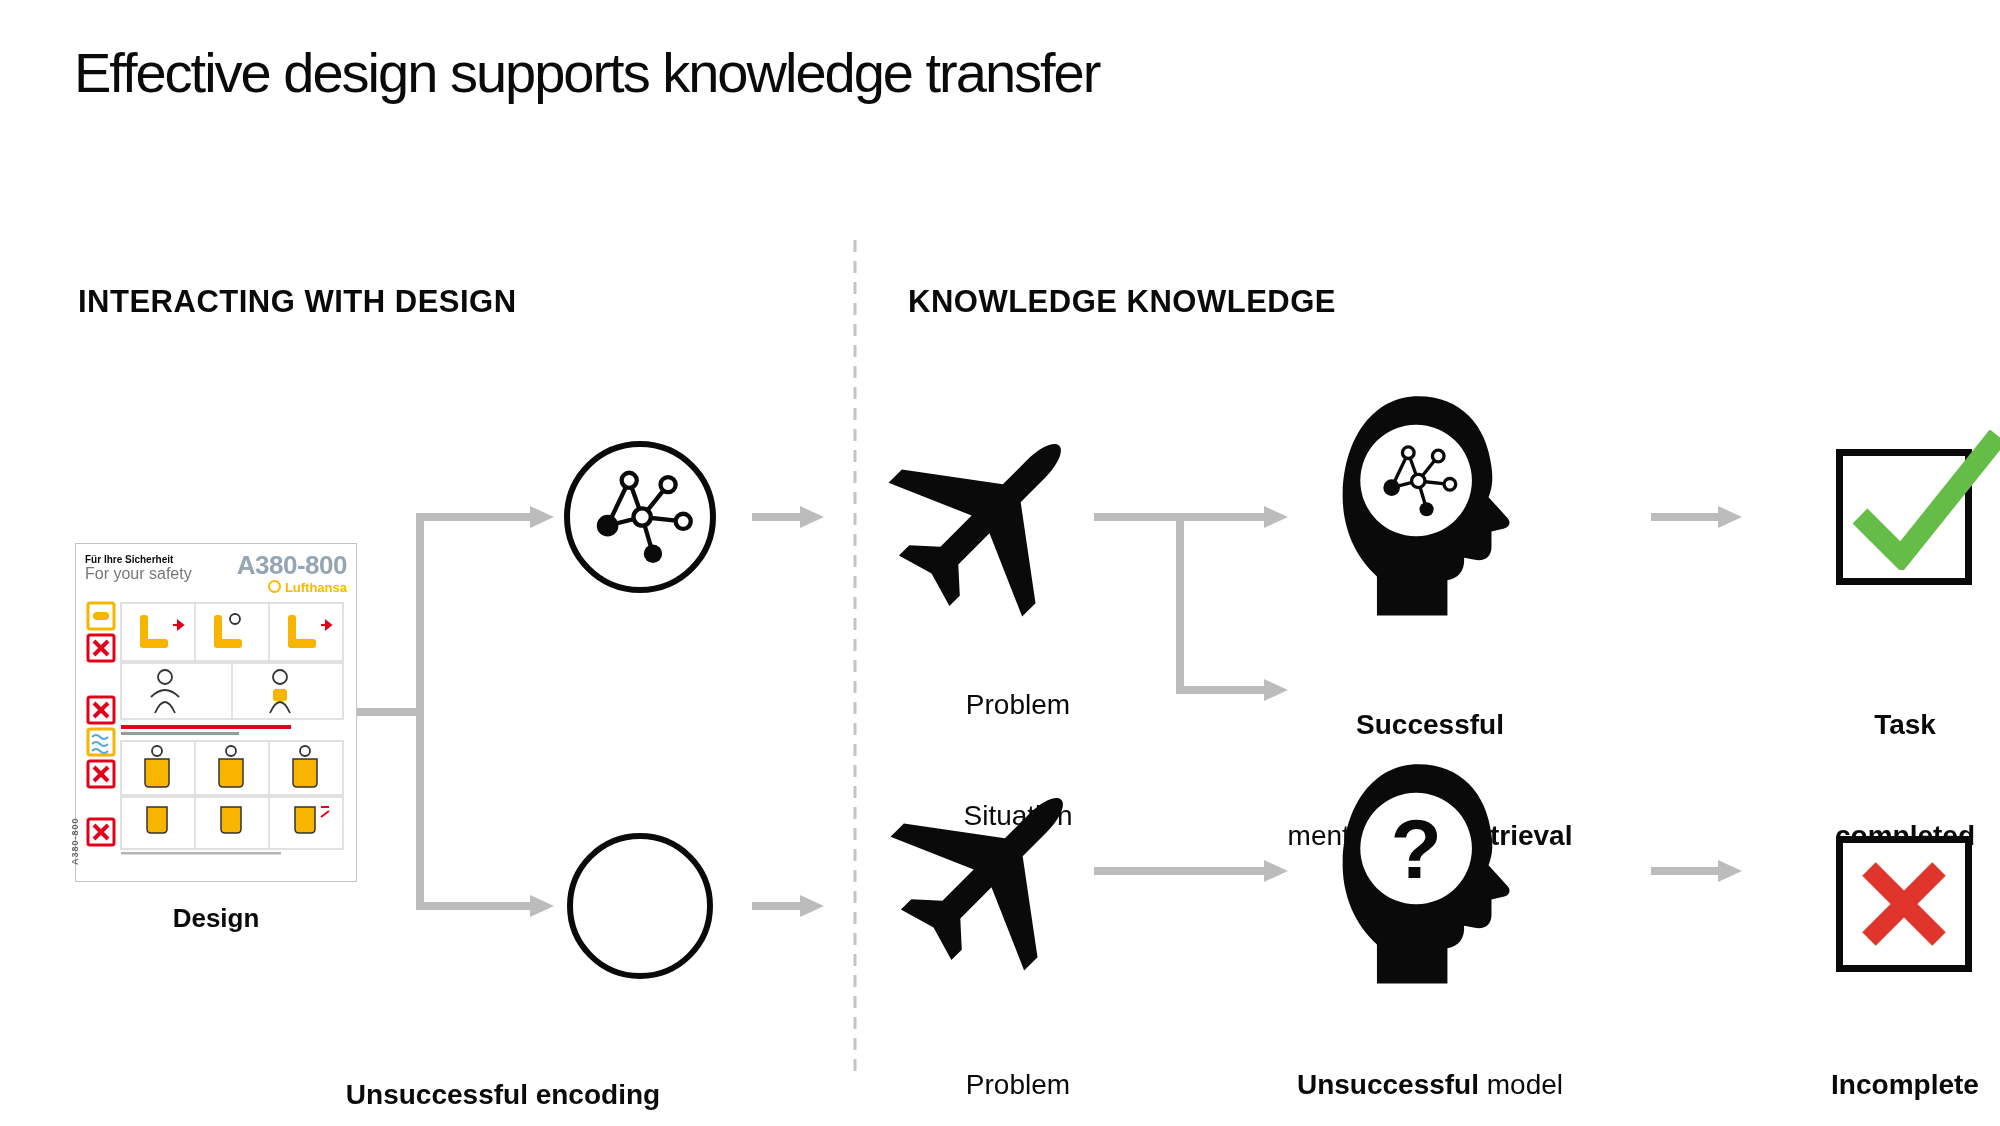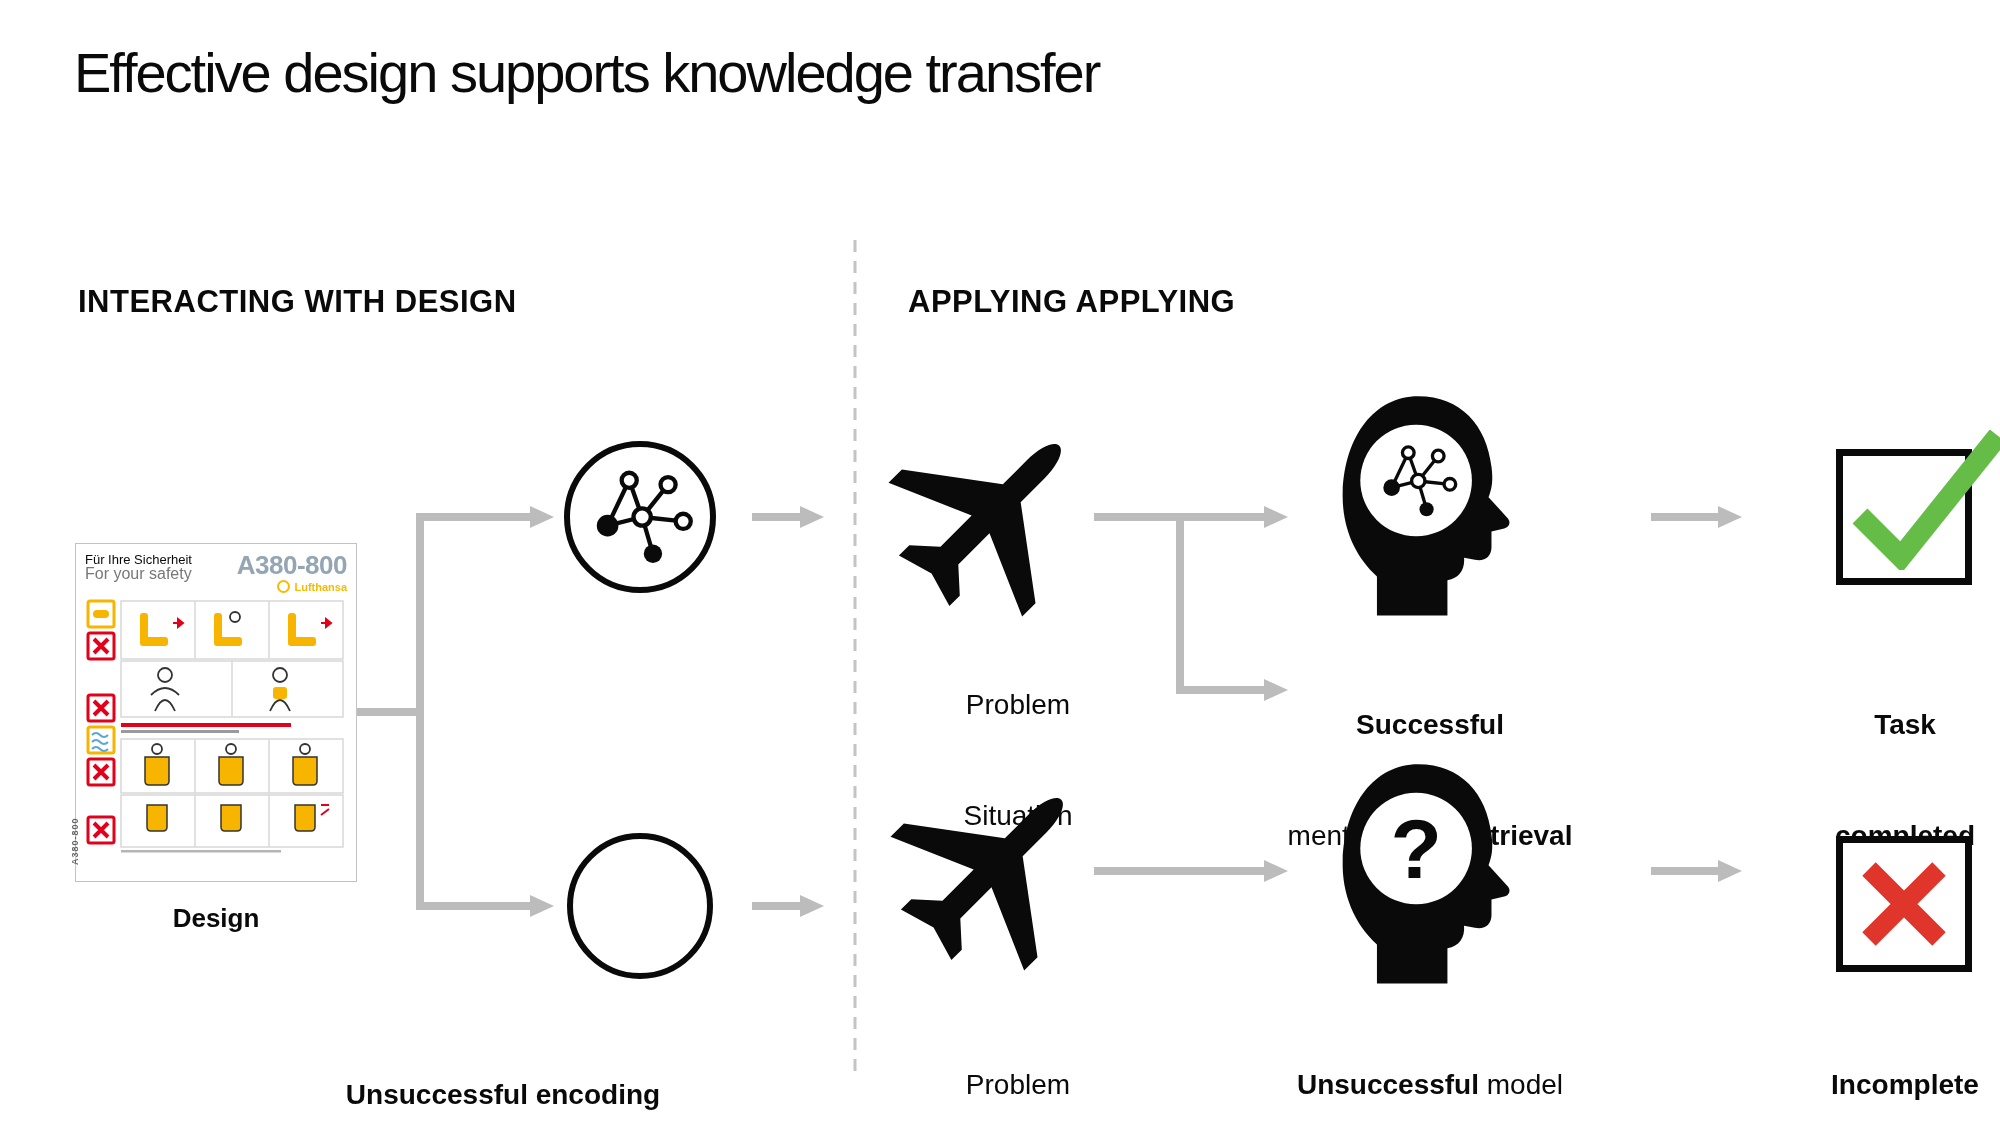--- a/index.html
+++ b/index.html
@@ -15,25 +15,25 @@
   .arrow-line { stroke:var(--arrow-gray,#bcbcbc); stroke-width:8; fill:none; stroke-linecap:square; }
   .arrow-head { fill:var(--arrow-gray,#bcbcbc); }
   .divider-line { stroke:#c4c4c4; stroke-width:3; stroke-dasharray:12 9; }
 
   .content { z-index:2; }
 
   
   .safety-card { left:75px; top:543px; width:282px; height:339px; background:#fff;
                  border:1px solid #c3c3c3; padding:8px 9px 6px 9px; z-index:2; }
   .card-header { display:flex; justify-content:space-between; align-items:flex-start; }
-  .card-title-de { font-size:13px; font-weight:400; line-height:15px; }
+  .card-title-de { font-size:10px; font-weight:700; line-height:15px; }
   .card-title-en { font-size:16px; color:#777; line-height:14px; }
   .card-model { font-size:26px; font-weight:700; color:var(--model-gray-blue,#94a5b3); letter-spacing:-.5px; line-height:26px; text-align:right; }
-  .card-brand { display:flex; justify-content:flex-end; align-items:center; gap:4px; margin-top:2px;
-                font-size:11px; font-weight:700; color:var(--brand-yellow,#f9ba00); }
+  .card-brand { display:flex; justify-content:flex-end; align-items:flex-start; gap:4px; margin-top:2px;
+                font-size:13px; font-weight:700; color:var(--brand-yellow,#f9ba00); }
   .brand-ring { width:13px; height:13px; border:2px solid var(--brand-yellow,#f9ba00); border-radius:50%; display:inline-block; }
   .card-grid { margin-top:6px; }
   .side-model { position:absolute; left:4px; bottom:16px; transform-origin:0 100%; transform:rotate(-90deg);
                 font-size:9px; font-weight:700; color:#666; letter-spacing:1px; }
   .design-caption { left:75px; top:903px; width:282px; text-align:center; font-size:26px; font-weight:700; z-index:2; }
 
   
   .big-circle { border:6px solid #0a0a0a; border-radius:50%; background:#fff;
                 display:flex; align-items:center; justify-content:center; z-index:2; }
   .circle-success { left:564px; top:441px; width:152px; height:152px; }
@@ -87,21 +87,21 @@
   .fig-stroke { stroke:#333; stroke-width:1.8; fill:none; }
 </style>
 </head>
 <body>
 
 <div class="canvas">
 
   <h1 class="abs title">Effective design supports knowledge transfer</h1>
 
   <div class="abs sec-header" style="left:78px;">INTERACTING WITH DESIGN</div>
-  <div class="abs sec-header" style="left:908px;">APPLYING APPLYING</div>
+  <div class="abs sec-header" style="left:908px;">KNOWLEDGE KNOWLEDGE</div>
 
   <svg class="abs connectors" viewBox="0 0 2000 1126">
     <defs>
       <marker id="ah" markerUnits="userSpaceOnUse" markerWidth="28" markerHeight="26" refX="2" refY="13" orient="auto">
         <path class="arrow-head" d="M2 2 L26 13 L2 24 Z"></path>
       </marker>
     </defs>
 
     <line class="divider-line" x1="855" y1="240" x2="855" y2="1078"></line>
 

